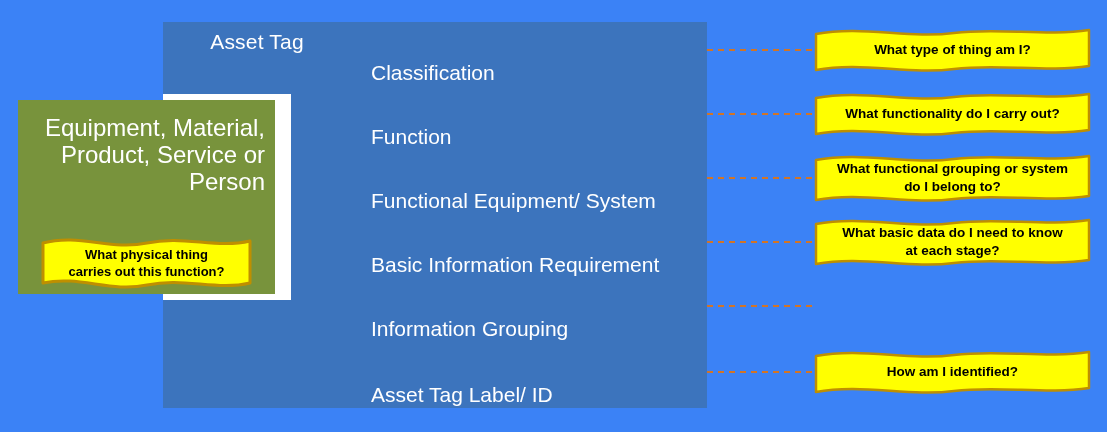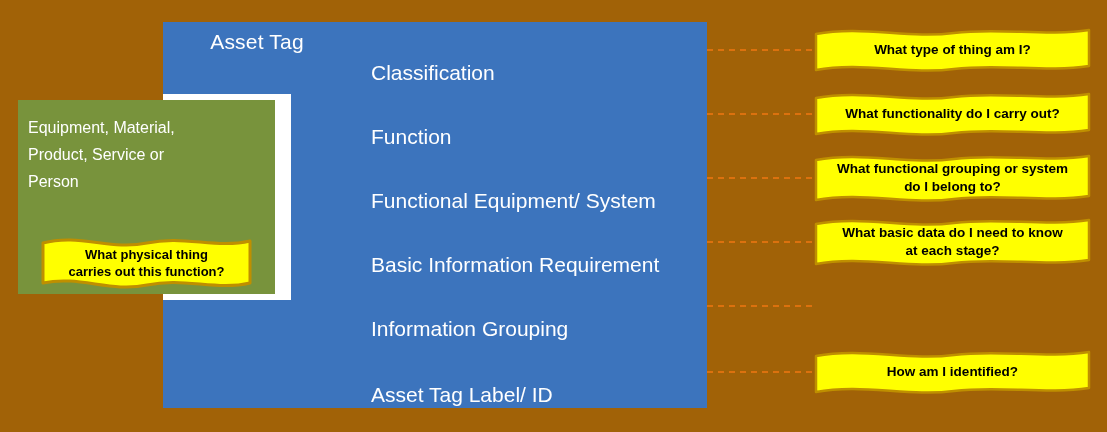--- a/index.html
+++ b/index.html
@@ -7,21 +7,21 @@
     padding: 0;
     background: #ffffff;
   }
   body {
     font-family: "Liberation Sans", sans-serif;
   }
   #canvas {
     position: relative;
     width: 1107px;
     height: 432px;
-    background: #a16207;
+    background: #3b82f6;
     overflow: hidden;
   }
 
   
   .blue-block {
     position: absolute;
     left: 163px;
     top: 22px;
     width: 544px;
     height: 386px;
@@ -56,23 +56,23 @@
     left: 18px;
     top: 100px;
     width: 257px;
     height: 194px;
     background: #78933c;
     box-sizing: border-box;
     padding: 14px 10px 0 10px;
   }
   .green-title {
     color: #ffffff;
-    font-size: 16px;
+    font-size: 24px;
     line-height: 27px;
-    text-align: left;
+    text-align: right;
     white-space: pre-line;
   }
 
   
   .ribbon {
     position: absolute;
     display: block;
   }
   .ribbon .ribbon-text {
     position: absolute;

